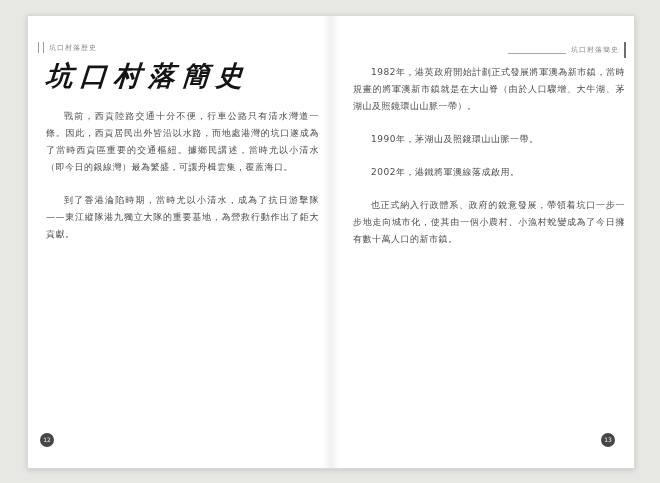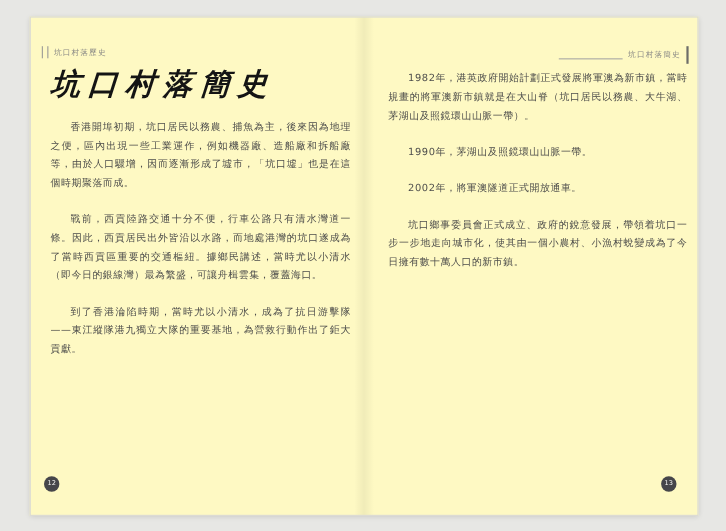--- a/index.html
+++ b/index.html
@@ -10,21 +10,21 @@
     background: #e7e7e4;
     font-family: "DejaVu Sans", sans-serif;
     overflow: hidden;
   }
   .spread {
     position: absolute;
     left: 27px;
     top: 15px;
     width: 606px;
     height: 452px;
-    background: #fef9c3;
+    background: #ffffff;
     border: 1px solid #d9d9d5;
     box-shadow: 0 1px 5px rgba(0,0,0,0.15);
   }
   .gutter {
     position: absolute;
     left: 294px;
     top: 0;
     width: 18px;
     height: 100%;
     background: linear-gradient(90deg, rgba(0,0,0,0) 0%, rgba(0,0,0,0.055) 50%, rgba(0,0,0,0) 100%);
@@ -127,40 +127,39 @@
 
   <div class="page left">
     <div class="running-header">
       <span class="dbl-bars"></span>
       <span>坑口村落歷史</span>
     </div>
 
     <div class="chapter-title">坑口村落簡史</div>
 
     <div class="body-col">
-      <p>香港開埠初期，坑口居民以務農、捕魚為主，後來因為地理之便，區內出現一些工業運作，例如機器廠、造船廠和拆船廠等，由於人口驟增，因而逐漸形成了墟市，「坑口墟」也是在這個時期聚落而成。</p>
       <p>戰前，西貢陸路交通十分不便，行車公路只有清水灣道一條。因此，西貢居民出外皆沿以水路，而地處港灣的坑口遂成為了當時西貢區重要的交通樞紐。據鄉民講述，當時尤以小清水（即今日的銀線灣）最為繁盛，可讓舟楫雲集，覆蓋海口。</p>
       <p>到了香港淪陷時期，當時尤以小清水，成為了抗日游擊隊——東江縱隊港九獨立大隊的重要基地，為營救行動作出了鉅大貢獻。</p>
 
     </div>
 
     <div class="page-num">12</div>
   </div>
 
   <div class="page right">
     <div class="running-header">
       <span class="hdr-rule"></span>
       <span>坑口村落簡史</span>
       <span class="vert-tick"></span>
     </div>
 
     <div class="body-col">
-      <p>1982年，港英政府開始計劃正式發展將軍澳為新市鎮，當時規畫的將軍澳新市鎮就是在大山脊（坑口居民以務農、大牛湖、茅湖山及照鏡環山山脈一帶）。</p>
+      <p>1982年，港英政府開始計劃正式發展將軍澳為新市鎮，當時規畫的將軍澳新市鎮就是在大山脊（由於人口驟增、大牛湖、茅湖山及照鏡環山山脈一帶）。</p>
       <p>1990年，茅湖山及照鏡環山山脈一帶。</p>
-      <p>2002年，將軍澳隧道正式開放通車。</p>
-      <p>坑口鄉事委員會正式成立、政府的銳意發展，帶領着坑口一步一步地走向城市化，使其由一個小農村、小漁村蛻變成為了今日擁有數十萬人口的新市鎮。</p>
+      <p>2002年，港鐵將軍澳線落成啟用。</p>
+      <p>也正式納入行政體系、政府的銳意發展，帶領着坑口一步一步地走向城市化，使其由一個小農村、小漁村蛻變成為了今日擁有數十萬人口的新市鎮。</p>
     </div>
 
     <div class="page-num">13</div>
   </div>
 
   <div class="gutter"></div>
 </div>
 
 </body></html>

